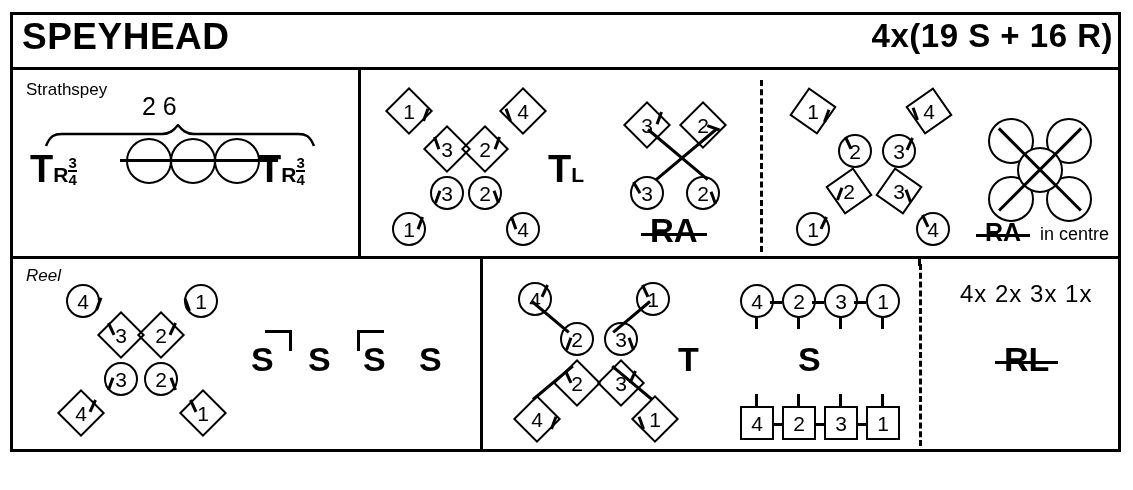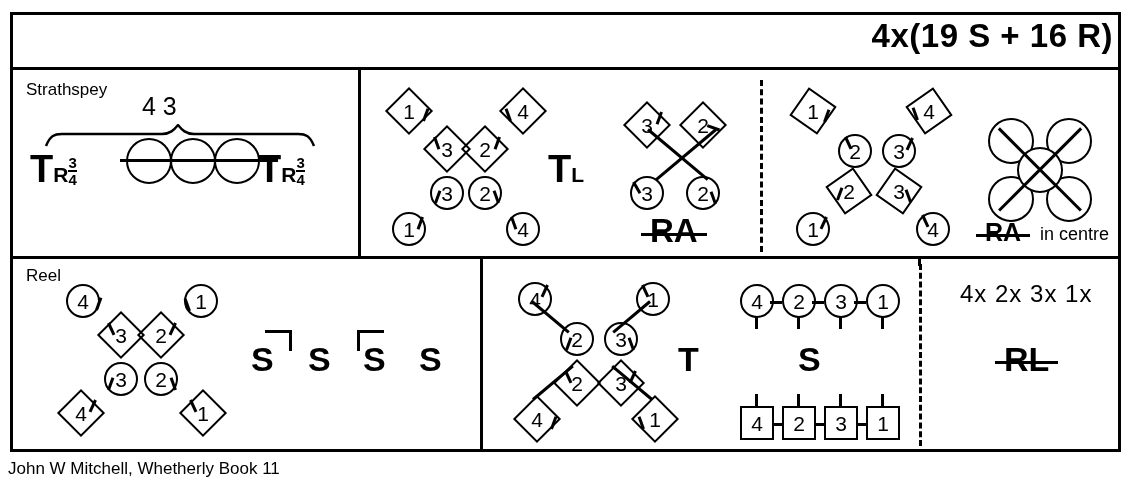--- a/index.html
+++ b/index.html
@@ -117,32 +117,33 @@
   .footL{position:absolute;left:8px;top:459px;font-size:17px;}
   .footR{position:absolute;right:8px;top:461px;font-size:15px;}
 </style>
 </head>
 <body>
 
 <div class="sheet">
 
   <div class="frame"></div>
   <div class="titlebar"></div>
+  <div class="title">SPEYHEAD</div>
   <div class="meter">4x(19 S + 16 R)</div>
 
   <div class="vline" style="left:358px;top:70px;height:188px;"></div>
   <div class="hline" style="left:10px;top:256px;width:1111px;"></div>
   <div class="vline" style="left:480px;top:256px;height:196px;"></div>
   <div class="vline" style="left:918px;top:256px;height:10px;"></div>
   <div class="dash" style="left:760px;top:80px;height:172px;"></div>
   <div class="dash" style="left:919px;top:264px;height:182px;"></div>
 
   <div class="barlabel" style="left:26px;top:80px;">Strathspey</div>
 
-  <div style="position:absolute;left:142px;top:92px;font-size:25px;">4 3</div>
+  <div style="position:absolute;left:142px;top:92px;font-size:25px;">2 6</div>
 
   <div class="brace" style="left:44px;top:124px;">
     <svg width="272" height="24" viewBox="0 0 272 24">
       <path d="M2,22 C6,12 10,10 18,10 L118,10 C126,10 130,6 134,1 C138,6 142,10 150,10 L254,10 C262,10 266,12 270,22" fill="none" stroke="#000" stroke-width="2.4"></path>
     </svg>
   </div>
 
   <div class="fig figT" style="left:30px;top:148px;">
     <span>T</span><span class="sub">R</span><span class="frac"><span class="n">3</span><span class="d">4</span></span>
   </div>
@@ -282,21 +283,21 @@
     <div class="cc"></div>
     <div class="d1"></div>
     <div class="d2"></div>
   </div>
 
   <div class="fig" style="left:985px;top:218px;font-size:25px;">
     <span class="strike"><span>RA</span><span class="bar"></span></span>
   </div>
   <div style="position:absolute;left:1040px;top:224px;font-size:18px;font-weight:normal;">in centre</div>
 
-  <div class="barlabel" style="left:26px;top:266px;">Reel</div>
+  <div class="barlabel" style="left:26px;top:266px;font-style:italic;">Reel</div>
 
   <div class="dancer woman" style="left:66px;top:284px;">
     <div class="glyph"></div>
       <div class="num">4</div>
     <div class="tick" style="left:29px;top:26px;transform:rotate(200deg);"></div>
   </div>
   <div class="dancer woman" style="left:184px;top:284px;">
     <div class="glyph"></div>
       <div class="num">1</div>
     <div class="tick" style="left:4px;top:27px;transform:rotate(160deg);"></div>
@@ -438,15 +439,14 @@
         <div class="num">1</div>
       <div class="tick" style="left:15px;top:-12px;"></div>
     </div>
   </div>
 
   <div style="position:absolute;left:960px;top:280px;font-size:24px;letter-spacing:1px;">4x 2x   3x 1x</div>
   <div class="fig" style="left:1004px;top:340px;font-size:34px;">
     <span class="strike"><span>RL</span><span class="bar"></span></span>
   </div>
 
-  <div class="footL">John W Mitchell, Whetherly Book 11</div>
 
 </div>
 
 </body></html>

